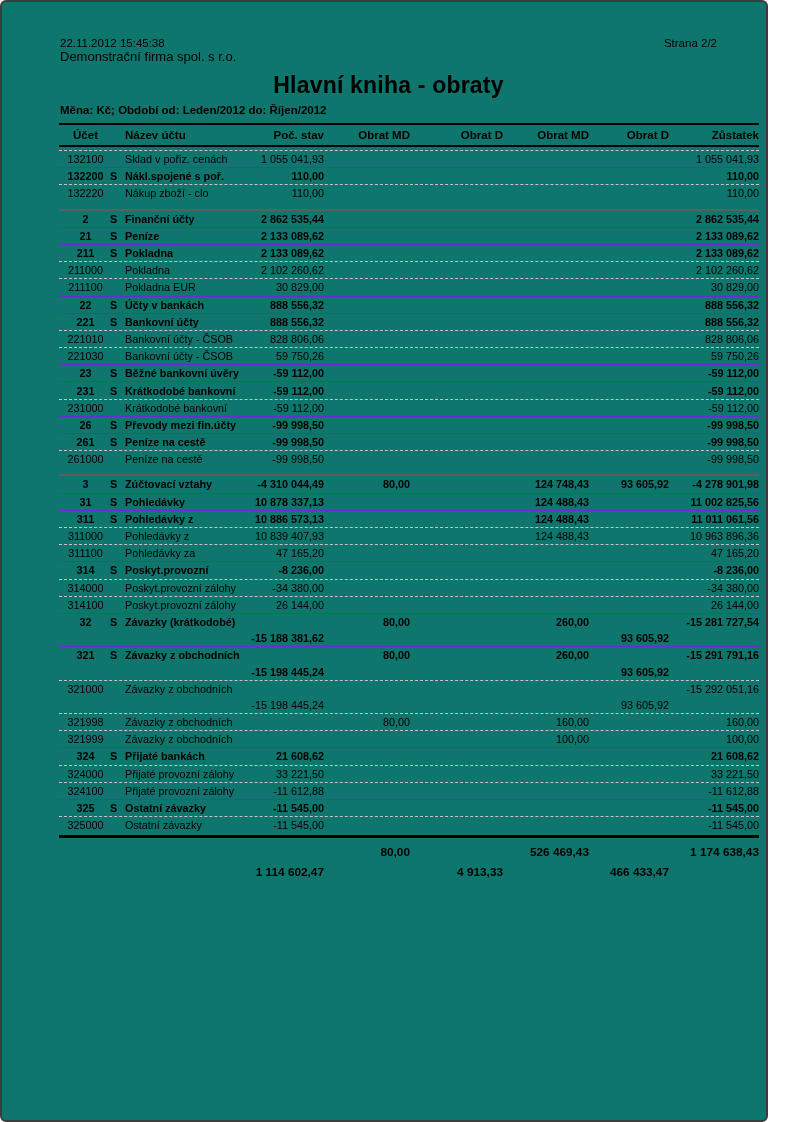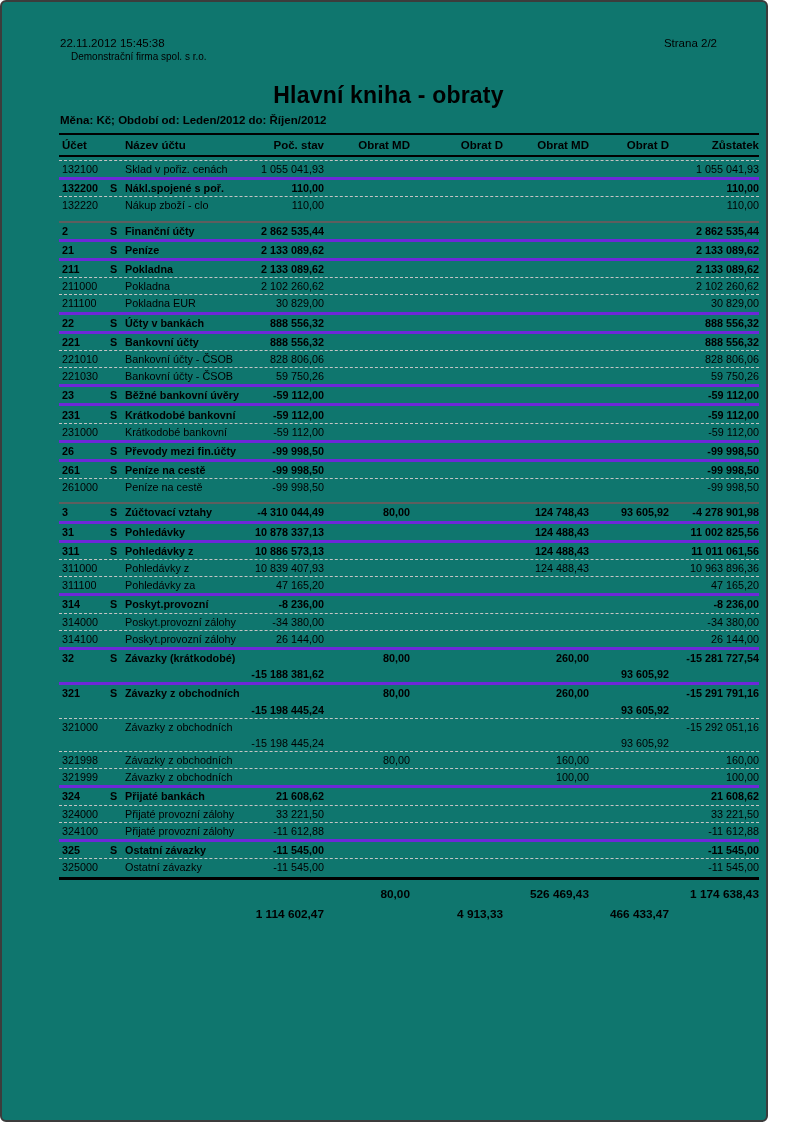--- a/index.html
+++ b/index.html
@@ -9,45 +9,45 @@
     box-sizing:border-box;
     background:#0f766e;
     border:2px solid #3c3c3c;
     border-radius:6px;
     font-family:"Liberation Sans", sans-serif;
     color:#000;
     overflow:hidden;
   }
   .header { padding:34px 49px 0 58px; }
   .meta-row { display:flex; justify-content:space-between; font-size:11.5px; line-height:14px; }
-  .company { font-size:10px; line-height:14px;margin-left:11px; }
-  .title { text-align:center; font-size:23px; font-weight:bold; margin-top:18px; letter-spacing:0.2px; }
+  .company { font-size:13px; line-height:14px; }
+  .title { text-align:center; font-size:23px; font-weight:bold; margin-top:8px; letter-spacing:0.2px; }
   .subtitle { text-align:left; font-size:11.5px; font-weight:bold; margin-top:5px; }
 
   .table-wrap { margin:7px 0 0 57px; width:700px; border-top:2px solid #000; padding-top:3px; }
 
   .grid, .line, .thead-cols, .thead-group {
     display:grid;
     grid-template-columns:50px 13px 128px 74px 86px 93px 86px 80px 90px;
   }
   .c { overflow:visible; white-space:nowrap; }
   .c.num { text-align:right; }
-  .c.acc { padding-left:3px; }
+  .c.acc { padding-left:3px;text-align:center; }
   .c.name { padding-left:3px; }
   .c.s { padding-left:1px; }
 
   .thead-group { font-weight:bold; font-size:11.5px; line-height:15px; }
   .gh { text-align:right; padding-right:3px; }
   .gh.period { grid-column:5/7; }
   .gh.total  { grid-column:7/9; }
 
   .thead-cols { font-weight:bold; font-size:11.5px; line-height:15px; padding-bottom:2px; border-bottom:2px solid #000; margin-bottom:3px; }
 
   .row { border-top:1px dashed #c4c4c4; }
-  .row.sep-solid { border-top:3px solid #6d28d9; }
+  .row.sep-solid { border-top:1px solid #6d28d9; }
   .row.sep-section { border-top:2px solid #5e5e5e; margin-top:7px; }
   .row.bold { font-weight:bold; }
   .line { height:16.2px; align-items:center; font-size:10.8px; }
 
   .totals { border-top:3px solid #000; margin-top:2px; padding-top:4px; }
   .totals .line { height:20px; font-weight:bold; font-size:11.8px; }
 </style>
 </head>
 <body>
 

